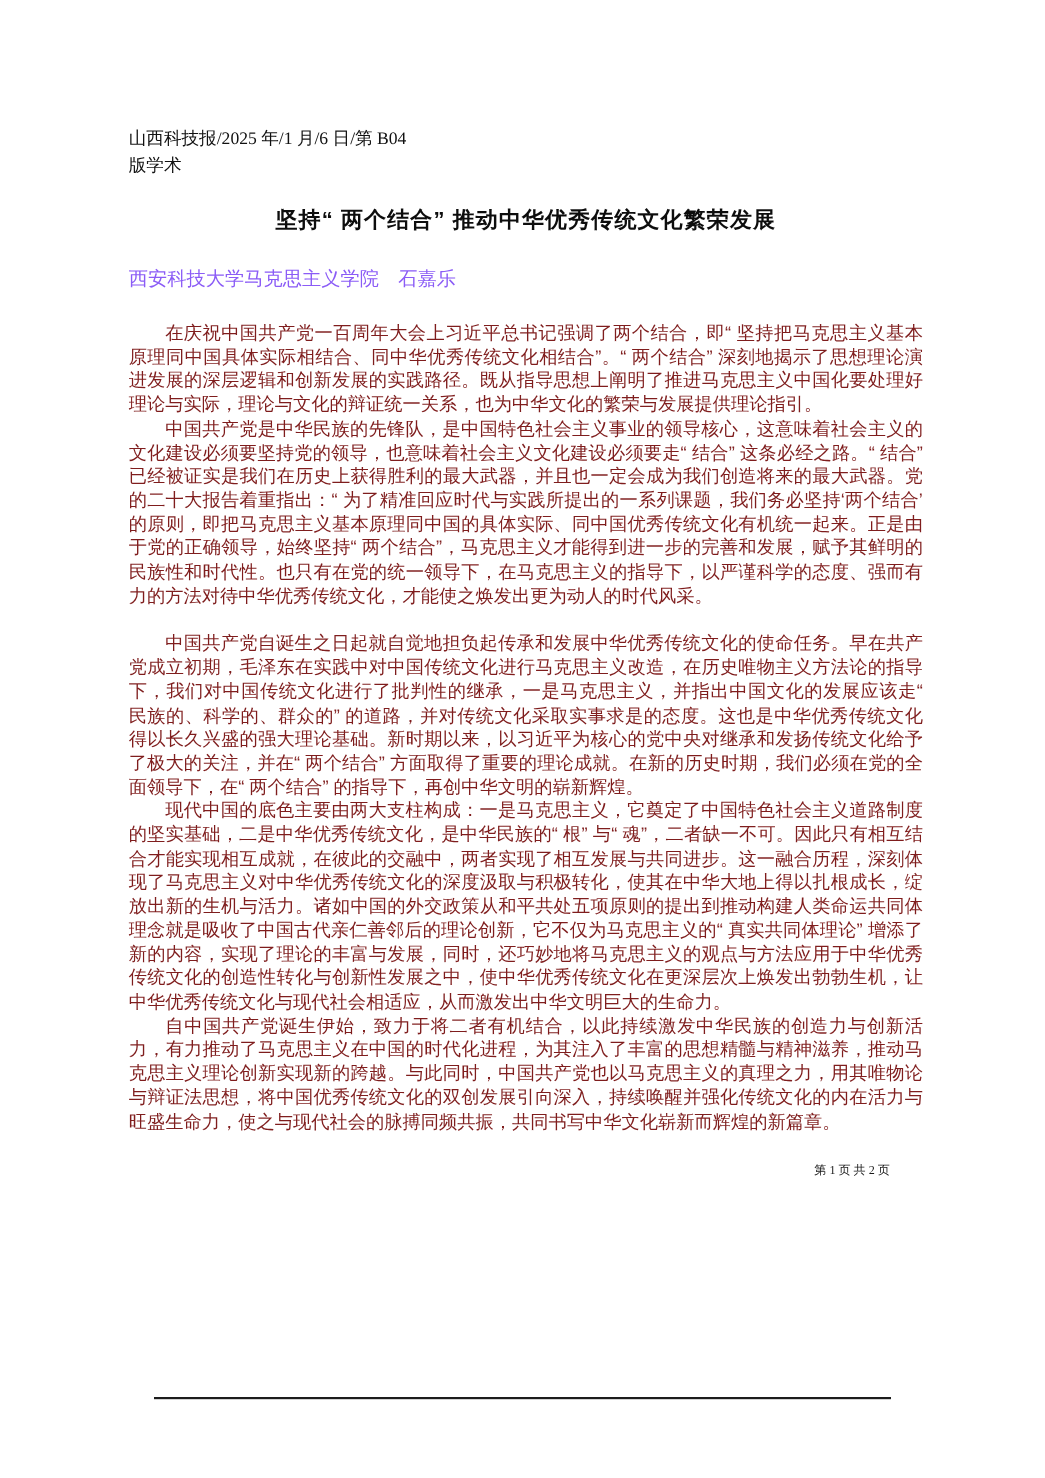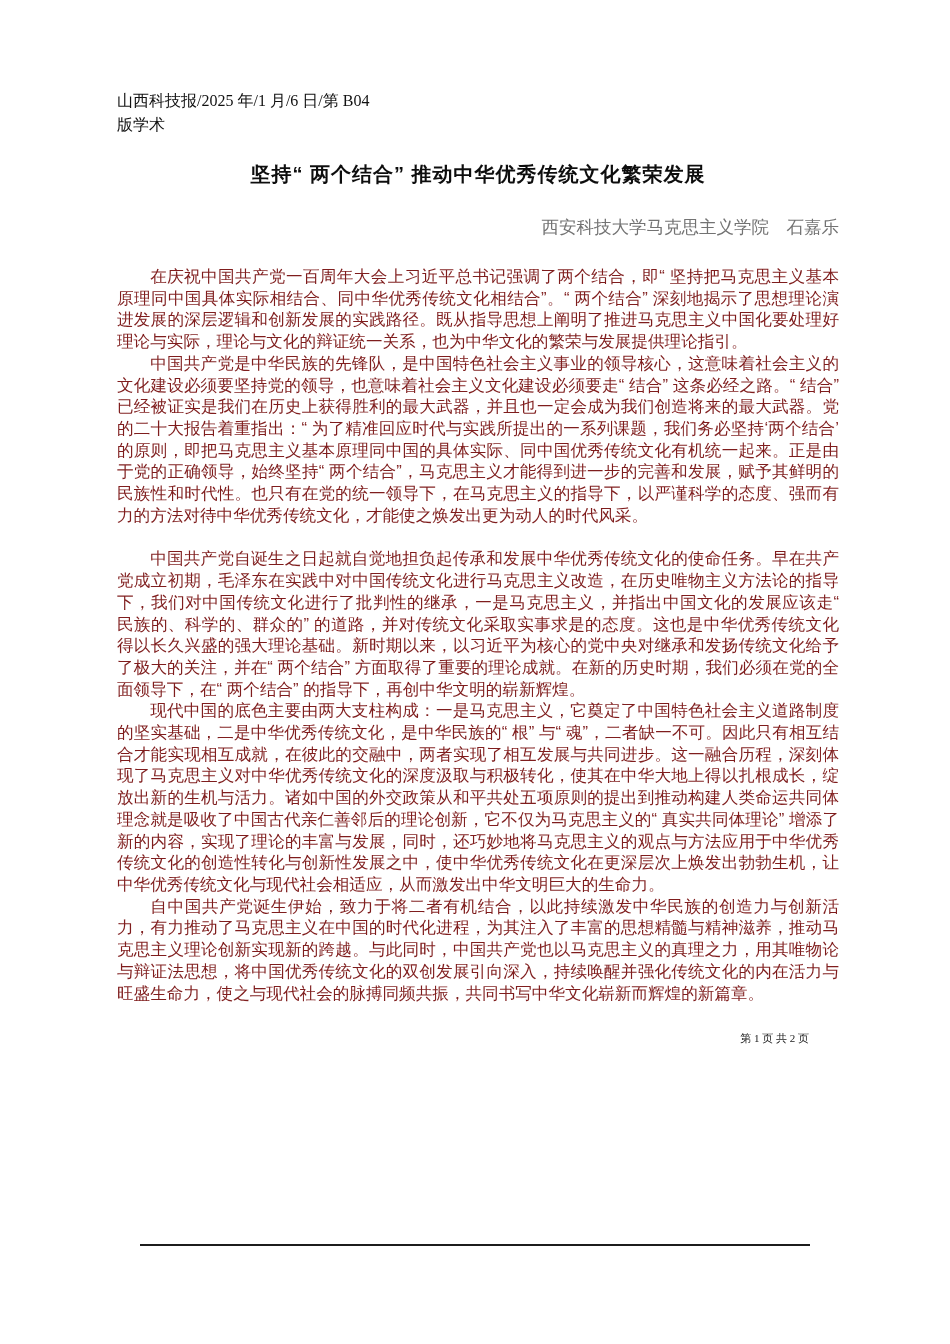--- a/index.html
+++ b/index.html
@@ -5,20 +5,21 @@
   * { margin: 0; padding: 0; box-sizing: border-box; }
   html, body { background: #ffffff; }
   .page {
     position: relative;
     width: 950px;
     height: 1248px;
     background: #ffffff;
     overflow: hidden;
     font-family: "Liberation Sans", sans-serif;
     color: #111111;
+    margin-top: 26px;
   }
   .doc {
     position: absolute;
     left: 117px;
     top: 0;
     width: 722px;
   }
   .masthead {
     padding-top: 89px;
     font-family: "Liberation Serif", "DejaVu Serif", serif;
@@ -31,24 +32,24 @@
     margin-top: 19px;
     text-align: center;
     font-size: 20px;
     line-height: 36px;
     font-weight: bold;
     letter-spacing: 1px;
     color: #0d0d0d;
   }
   .article-author {
     margin-top: 23px;
-    text-align: right;
+    text-align: left;
     font-size: 17.5px;
     line-height: 25px;
-    color: #737373;
+    color: #8b5cf6;
   }
   .article-body {
     margin-top: 26px;
     font-size: 16.6px;
     line-height: 21.7px;
     text-align: justify;
     color: #7f1d1d;
   }
   .article-body p {
     text-indent: 2em;

